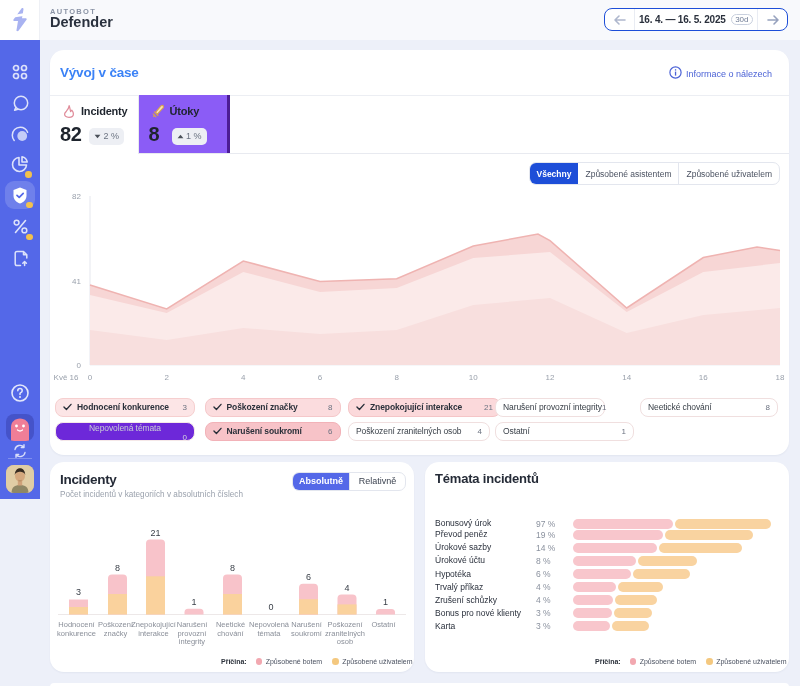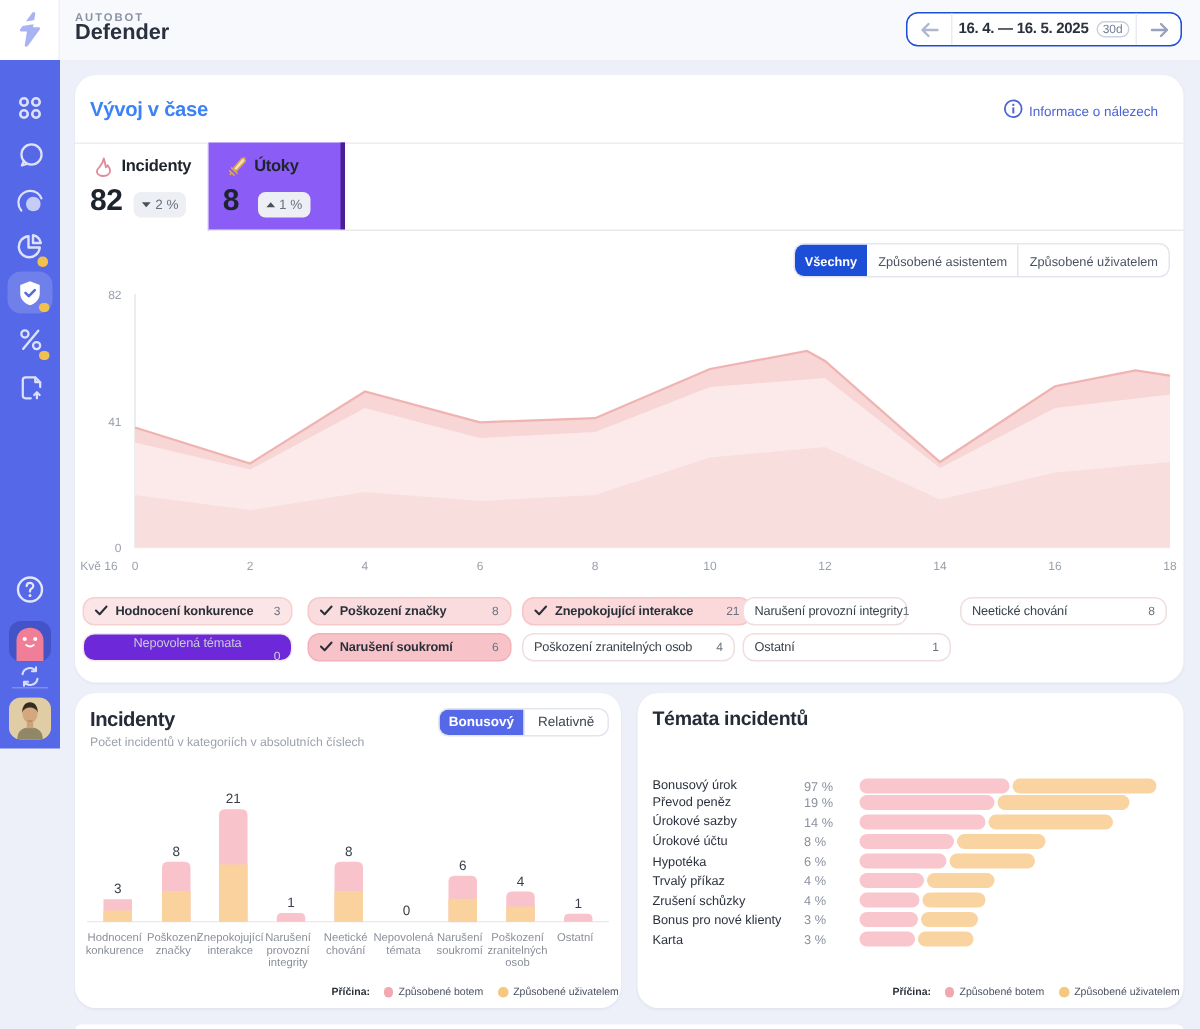--- a/index.html
+++ b/index.html
@@ -296,21 +296,21 @@
     <div class="chip white" style="left:445px; top:371.5px; width:139px;">
       <span class="lab">Ostatní</span>
       <span class="cnt">1</span>
     </div>
   </div>
 
   <div class="card cardL">
     <div class="btitleL">Incidenty</div>
     <div class="bsub">Počet incidentů v kategoriích v absolutních číslech</div>
     <div class="tog">
-      <div class="on">Bonusový</div>
+      <div class="on">Absolutně</div>
       <div style="border-left:1px solid #E3E6EE;">Relativně</div>
     </div>
     <svg style="position:absolute; left:0; top:63px;" width="364" height="90" viewBox="0 0 364 90">
       <line x1="8" y1="89.5" x2="356" y2="89.5" stroke="#EDE8E8" stroke-width="1"></line>
       <path d="M19 74.5 h19 v15 h-19 Z" fill="#F8C3CA"></path>
       <rect x="19" y="82" width="19" height="7.5" fill="#FAD29D"></rect>
       <path d="M58 53.5 q0,-4 4,-4 h11 q4,0 4,4 v36 h-19 Z" fill="#F8C3CA"></path>
       <rect x="58" y="69" width="19" height="20.5" fill="#FAD29D"></rect>
       <path d="M96 18.5 q0,-4 4,-4 h11 q4,0 4,4 v71 h-19 Z" fill="#F8C3CA"></path>
       <rect x="96" y="51.3" width="19" height="38.2" fill="#FAD29D"></rect>

